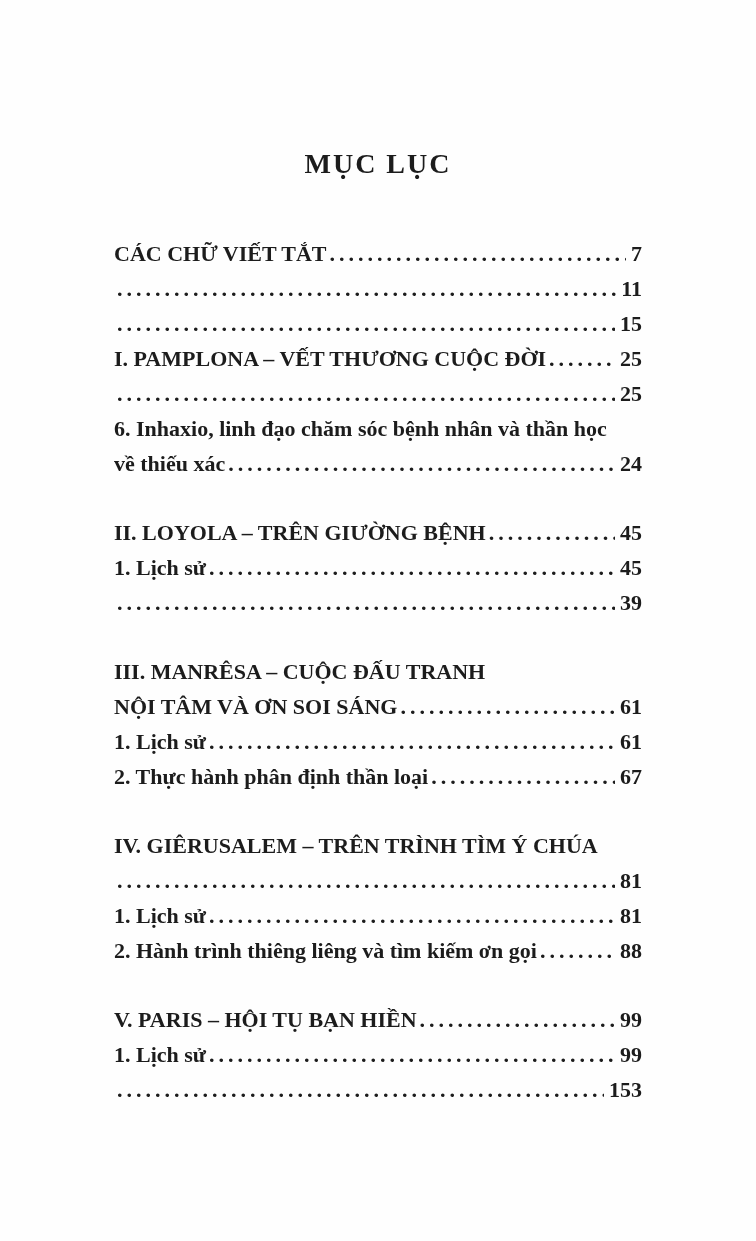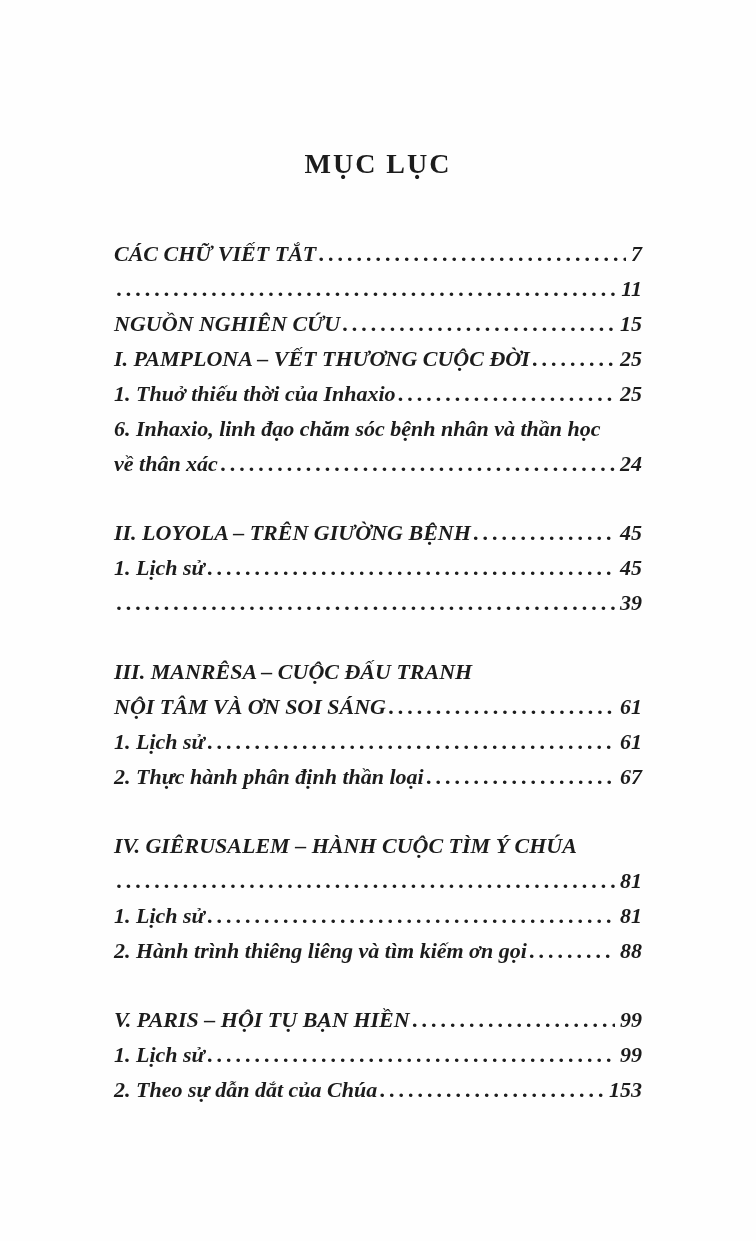--- a/index.html
+++ b/index.html
@@ -21,21 +21,20 @@
   .toc-title {
     text-align: center;
     font-size: 28px;
     font-weight: 700;
     letter-spacing: 2px;
     line-height: 32px;
     margin-bottom: 56px;
   }
   .toc-list {
     width: 528px;
-    font-style: italic;
   }
   .toc-section + .toc-section {
     margin-top: 34px;
   }
   .toc-entry {
     font-size: 22px;
     font-weight: 700;
   }
   .toc-row {
     display: flex;
@@ -77,45 +76,43 @@
           </div>
         </div>
         <div class="toc-entry">
           <div class="toc-row">
             <span class="entry-leader">................................................................................................................................................................</span>
             <span class="entry-page">11</span>
           </div>
         </div>
         <div class="toc-entry">
           <div class="toc-row">
-            <span class="entry-label">NGUỒN NGHIÊN CỨU</span>
             <span class="entry-leader">................................................................................................................................................................</span>
             <span class="entry-page">15</span>
           </div>
         </div>
         <div class="toc-entry">
           <div class="toc-row">
             <span class="entry-label">I. PAMPLONA – VẾT THƯƠNG CUỘC ĐỜI</span>
             <span class="entry-leader">................................................................................................................................................................</span>
             <span class="entry-page">25</span>
           </div>
         </div>
         <div class="toc-entry">
           <div class="toc-row">
-            <span class="entry-label">1. Thuở thiếu thời của Inhaxio</span>
             <span class="entry-leader">................................................................................................................................................................</span>
             <span class="entry-page">25</span>
           </div>
         </div>
         <div class="toc-entry">
           <div class="toc-row">
             <span class="entry-label">6. Inhaxio, linh đạo chăm sóc bệnh nhân và thần học</span>
           </div>
           <div class="toc-row">
-            <span class="entry-label">về thân xác</span>
+            <span class="entry-label">về thiếu xác</span>
             <span class="entry-leader">................................................................................................................................................................</span>
             <span class="entry-page">24</span>
           </div>
         </div>
       </div>
       <div class="toc-section">
         <div class="toc-entry">
           <div class="toc-row">
             <span class="entry-label">II. LOYOLA – TRÊN GIƯỜNG BỆNH</span>
             <span class="entry-leader">................................................................................................................................................................</span>
@@ -158,21 +155,21 @@
           <div class="toc-row">
             <span class="entry-label">2. Thực hành phân định thần loại</span>
             <span class="entry-leader">................................................................................................................................................................</span>
             <span class="entry-page">67</span>
           </div>
         </div>
       </div>
       <div class="toc-section">
         <div class="toc-entry">
           <div class="toc-row">
-            <span class="entry-label">IV. GIÊRUSALEM – HÀNH CUỘC TÌM Ý CHÚA</span>
+            <span class="entry-label">IV. GIÊRUSALEM – TRÊN TRÌNH TÌM Ý CHÚA</span>
           </div>
           <div class="toc-row">
             <span class="entry-label"></span>
             <span class="entry-leader">................................................................................................................................................................</span>
             <span class="entry-page">81</span>
           </div>
         </div>
         <div class="toc-entry">
           <div class="toc-row">
             <span class="entry-label">1. Lịch sử</span>
@@ -198,20 +195,19 @@
         </div>
         <div class="toc-entry">
           <div class="toc-row">
             <span class="entry-label">1. Lịch sử</span>
             <span class="entry-leader">................................................................................................................................................................</span>
             <span class="entry-page">99</span>
           </div>
         </div>
         <div class="toc-entry">
           <div class="toc-row">
-            <span class="entry-label">2. Theo sự dẫn dắt của Chúa</span>
             <span class="entry-leader">................................................................................................................................................................</span>
             <span class="entry-page">153</span>
           </div>
         </div>
       </div>
     </div>
 </div>
 
 </body></html>

